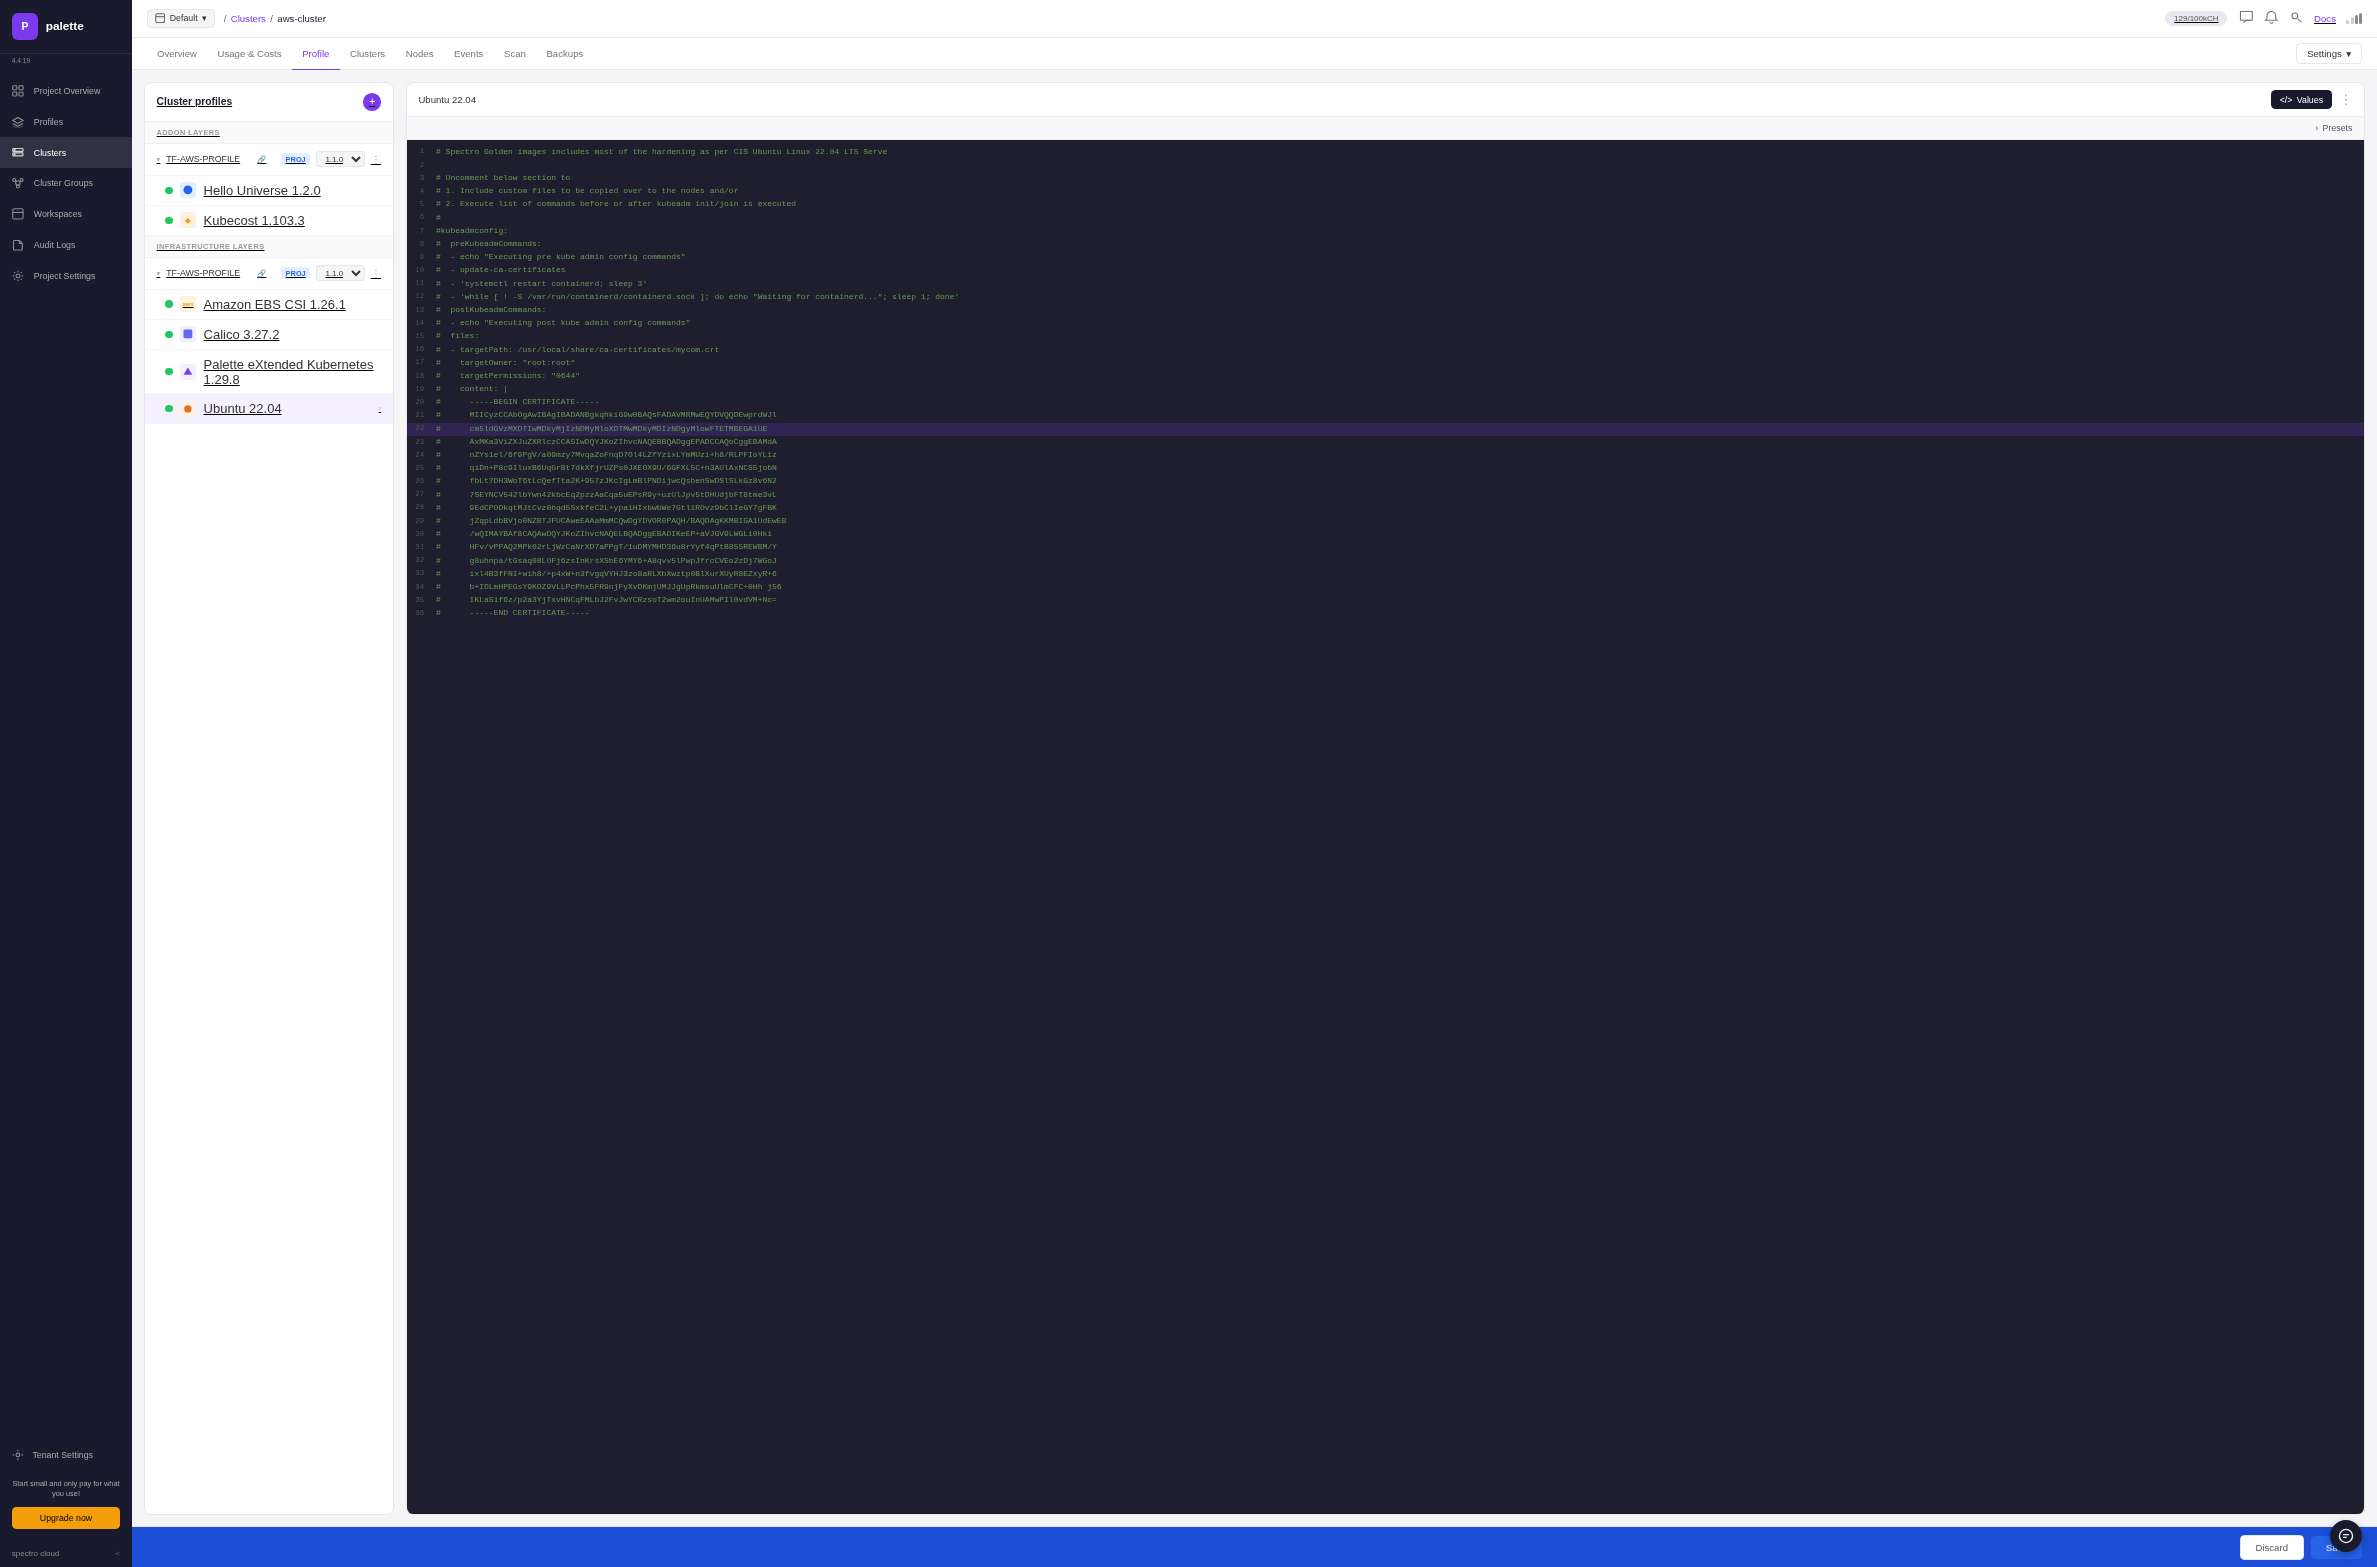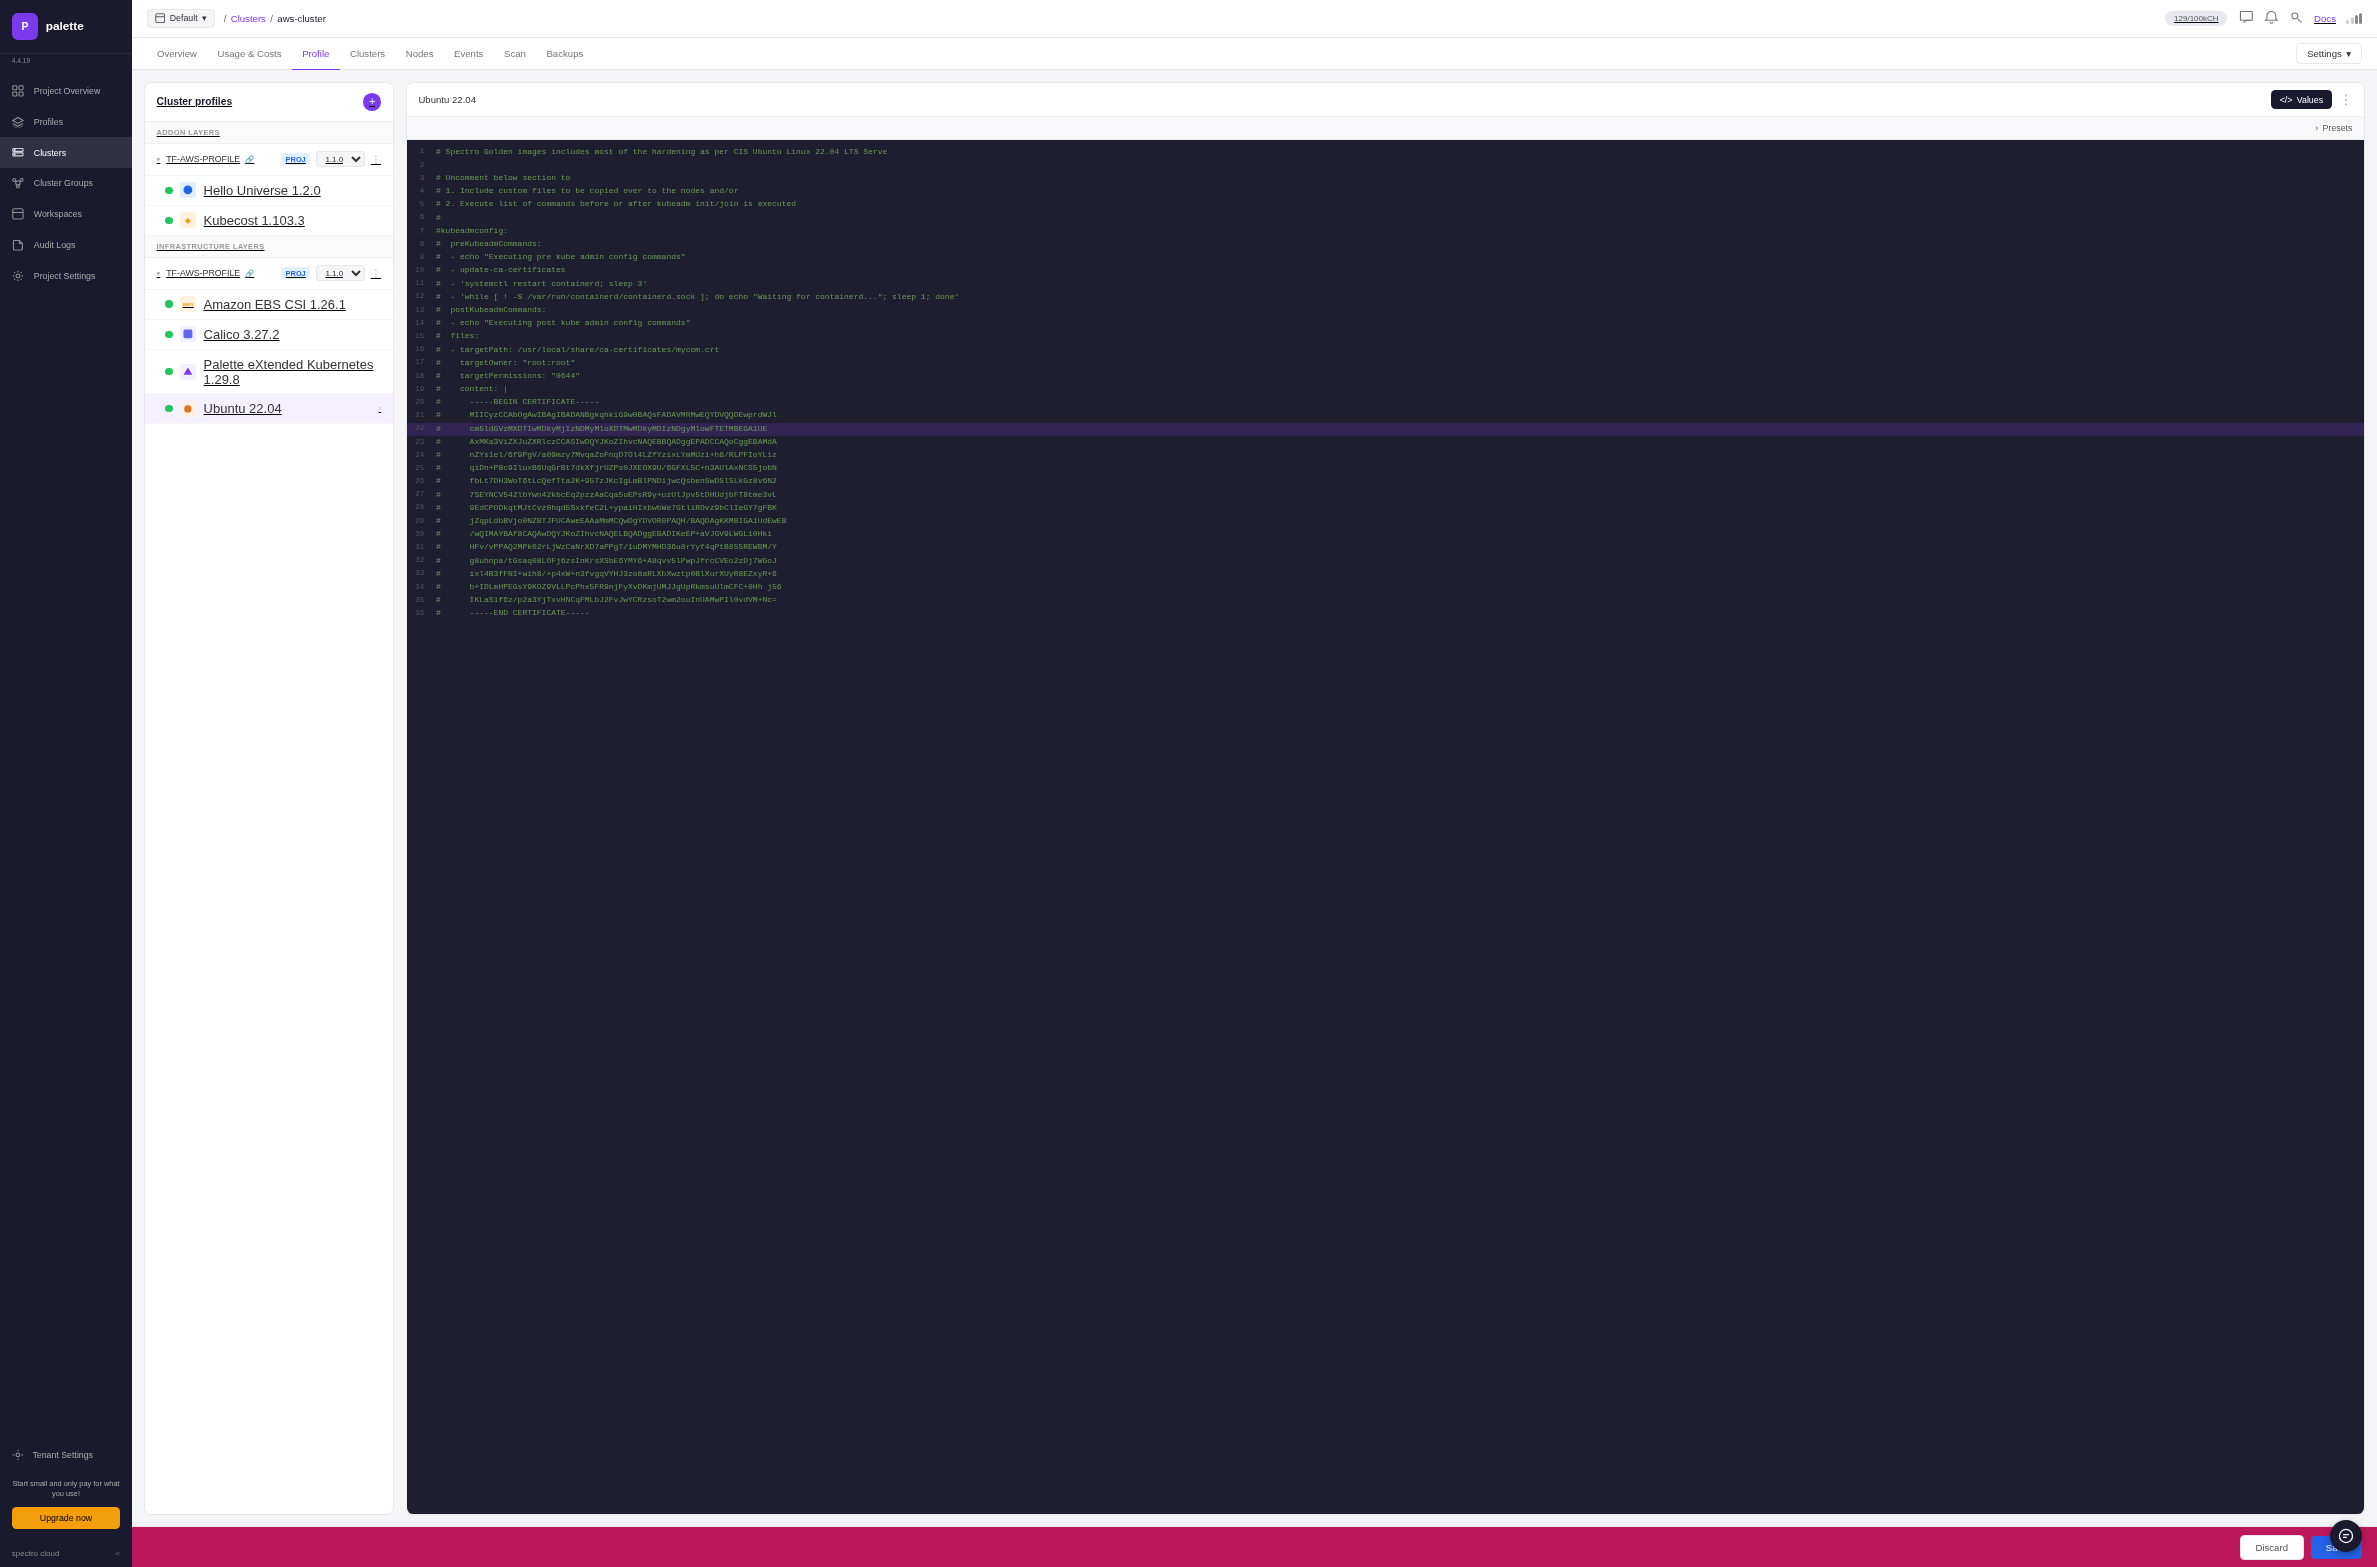--- a/index.html
+++ b/index.html
@@ -54,21 +54,21 @@
     .left-panel { width: 250px; background: #fff; border-radius: 7.4px; border: 0.7px solid #e5e7eb; display: flex; flex-direction: column; overflow: hidden; flex-shrink: 0; text-decoration: underline; }
     .panel-header { padding: 10.3px 11.8px; border-bottom: 0.7px solid #eee; display: flex; align-items: center; justify-content: space-between; }
     .panel-title { font-size: 10.3px; font-weight: 600; color: #1a1a2e; }
     .add-icon-btn { width: 17.7px; height: 17.7px; background: #7c3aed; border-radius: 50%; display: flex; align-items: center; justify-content: center; color: white; cursor: pointer; font-size: 10.3px; }
 
     .layer-section-label { padding: 5.9px 11.8px; font-size: 7.4px; font-weight: 600; color: #999; text-transform: uppercase; letter-spacing: 0.4px; background: #fafafa; border-bottom: 0.7px solid #f0f0f0; }
 
     .profile-row { display: flex; align-items: center; gap: 5.9px; padding: 7.4px 11.8px; border-bottom: 0.7px solid #f5f5f5; }
     .expand-arrow { color: #aaa; font-size: 7.4px; cursor: pointer; }
     .profile-tag { background: #e0f0ff; color: #2563eb; border-radius: 2px; padding: 1.5px 4.4px; font-size: 7.4px; font-weight: 600; }
-    .profile-name { font-size: 8.8px; color: #333; font-weight: 500; flex: 1; display: flex; align-items: center; gap: 5px; text-align: right; }
+    .profile-name { font-size: 8.8px; color: #333; font-weight: 500; flex: 1; display: flex; align-items: center; gap: 17px; text-align: right; }
     .link-icon { color: #aaa; font-size: 7.4px; }
     .version-select { background: #f5f5f8; border: 0.7px solid #e5e7eb; border-radius: 2.9px; padding: 1.5px 4.4px; font-size: 8px; color: #333; }
     .more-btn { color: #aaa; cursor: pointer; font-size: 10.3px; }
 
     .layer-item { display: flex; align-items: center; gap: 7.4px; padding: 6.6px 11.8px 6.6px 20.6px; border-bottom: 0.7px solid #f5f5f5; cursor: pointer; }
     .layer-item.active { background: #f5f0ff; }
     .status-dot { width: 7.4px; height: 7.4px; border-radius: 50%; flex-shrink: 0; }
     .status-dot.green { background: #22c55e; }
     .layer-logo { width: 16px; height: 16px; border-radius: 2.9px; display: flex; align-items: center; justify-content: center; font-size: 8px; font-weight: bold; }
     .layer-name { font-size: 13px; color: #333; flex: 1; }
@@ -83,21 +83,21 @@
     .more-options { color: #aaa; cursor: pointer; font-size: 13.2px; }
     .presets-bar { background: #f8f8fb; border-bottom: 0.7px solid #eee; padding: 5.9px 11.8px; display: flex; align-items: center; gap: 4.4px; font-size: 8.8px; color: #555; cursor: pointer; justify-content: flex-end; }
 
     .code-editor { flex: 1; overflow-y: auto; padding: 5.9px 0; background: #1e1e2e; font-family: 'Courier New', monospace; font-size: 8px; }
     .code-line { display: flex; padding: 0.7px 0; min-height: 13.2px; }
     .code-line.highlighted { background: rgba(124, 58, 237, 0.2); }
     .line-num { width: 29.4px; text-align: right; padding-right: 11.8px; color: #555; font-size: 7.4px; user-select: none; flex-shrink: 0; padding-top: 0.7px; }
     .line-content { color: #8899aa; flex: 1; white-space: pre; }
 
     
-    .bottom-bar { background: #be185d; border-top: 0.7px solid #e5e7eb; padding: 7.4px 14.7px; display: flex; align-items: center; justify-content: flex-end; gap: 7.4px; flex-shrink: 0; }
+    .bottom-bar { background: #1d4ed8; border-top: 0.7px solid #e5e7eb; padding: 7.4px 14.7px; display: flex; align-items: center; justify-content: flex-end; gap: 7.4px; flex-shrink: 0; }
     .discard-btn { background: #fff; border: 0.7px solid #e5e7eb; color: #555; border-radius: 4.4px; padding: 5.9px 14.7px; font-size: 9.6px; cursor: pointer; }
     .save-btn { background: #2563eb; color: #fff; border: none; border-radius: 4.4px; padding: 5.9px 14.7px; font-size: 9.6px; font-weight: 500; cursor: pointer; }
 
     .chat-btn { position: fixed; bottom: 14.7px; right: 14.7px; width: 32px; height: 32px; background: #1a1a2e; border-radius: 50%; display: flex; align-items: center; justify-content: center; cursor: pointer; box-shadow: 0 2.9px 8.8px rgba(0,0,0,0.3); }
   </style>
 </head>
 <body>
 
 <div class="app-container">
 

